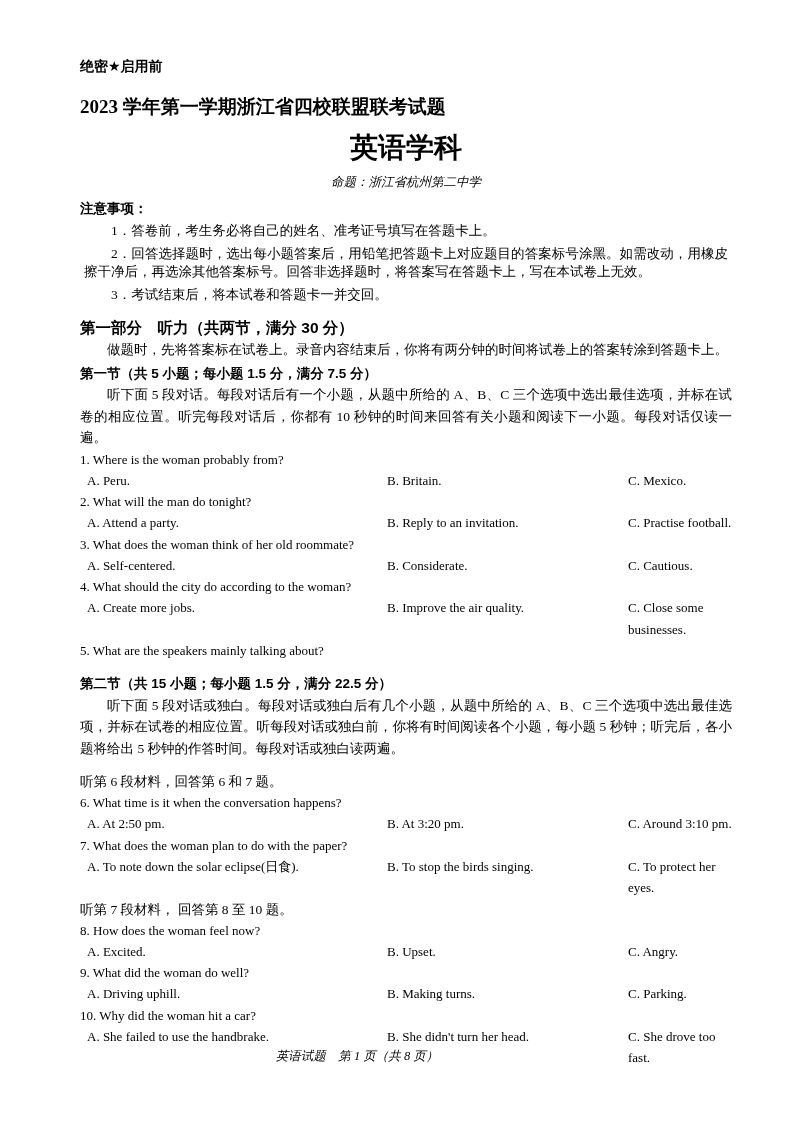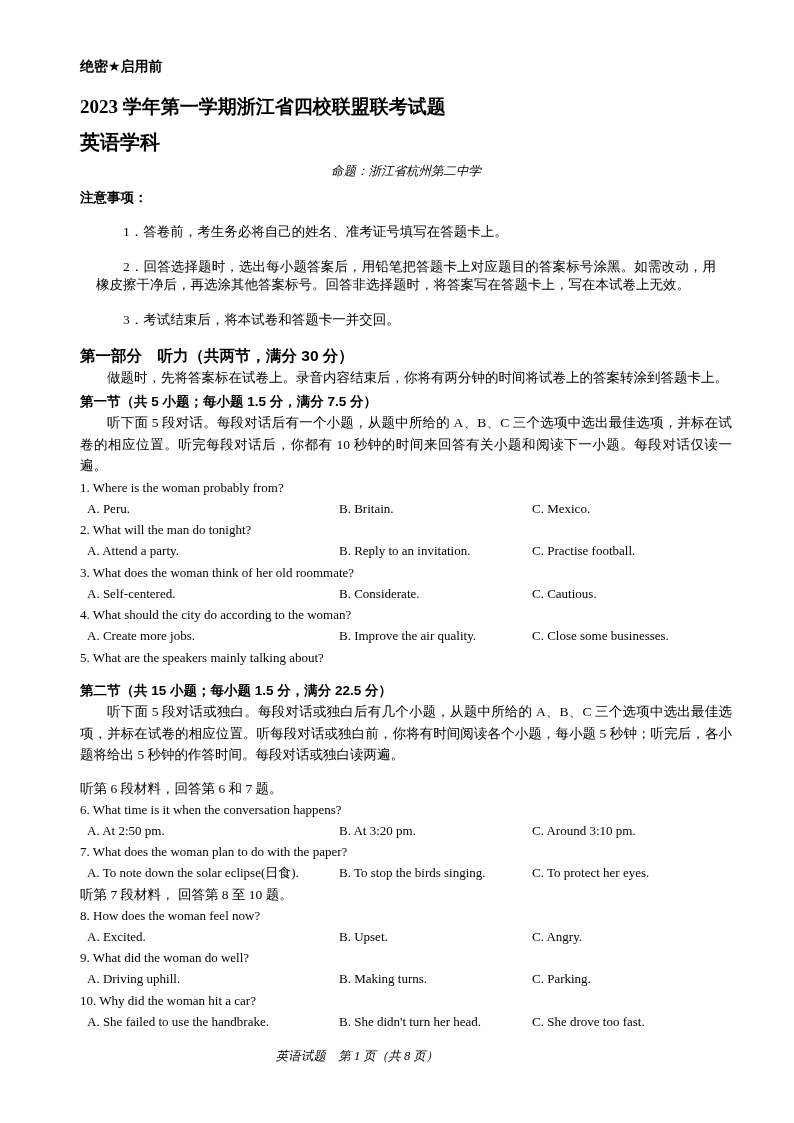--- a/index.html
+++ b/index.html
@@ -26,39 +26,40 @@
     text-align: left;
   }
   .title {
     margin: 18px 0 0 0;
     font-size: 19px;
     font-weight: bold;
     font-family: "Liberation Serif", "DejaVu Serif", serif;
   }
   .subject {
     margin: 9px 0 0 0;
-    font-size: 20px;
+    text-align: center;
+    font-size: 28px;
     font-weight: bold;
     font-family: Liberation Serif, serif;
   }
   .proposer {
     margin-top: 7px;
     text-align: center;
     font-size: 12.5px;
     font-style: italic;
   }
   .notice-heading {
     margin-top: 9px;
     font-family: "Liberation Sans", "DejaVu Sans", sans-serif;
     font-weight: bold;
     font-size: 13.5px;
     line-height: 18px;
   }
   p.body-par {
-    margin: 16px;
+    margin: 4px;
     line-height: 18.5px;
     text-align: justify;
     text-indent: 2em;
   }
   p.listen-par {
     margin: 0;
     line-height: 21.5px;
     text-align: justify;
     text-indent: 2em;
   }
@@ -84,20 +85,21 @@
   }
   .question { font-size: 13px; }
   .q-stem {
     line-height: 21px;
   }
   .q-options {
     display: grid;
     grid-template-columns: 252px 193px auto;
     margin-left: 7px;
     line-height: 21.5px;
+    gap: 48px;
   }
   .footer {
     position: absolute;
     left: 0;
     top: 1048px;
     width: 714px;
     text-align: center;
     font-size: 12.5px;
     font-style: italic;
   }

